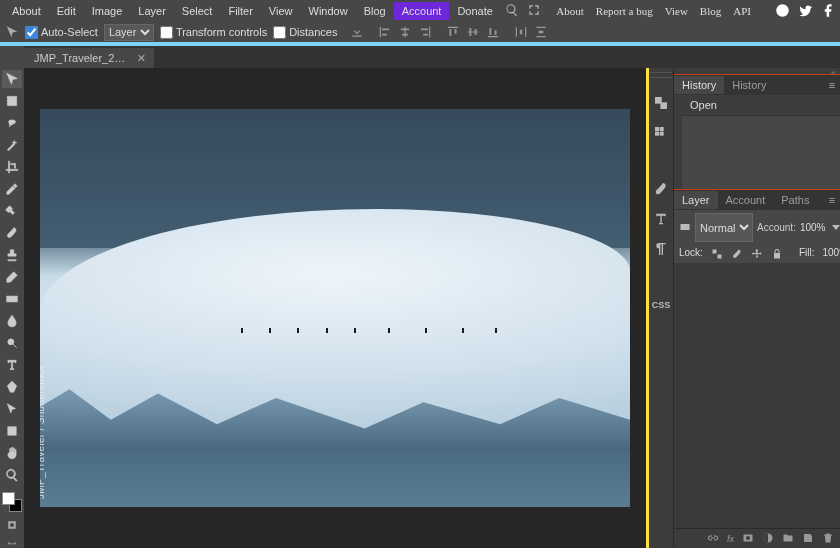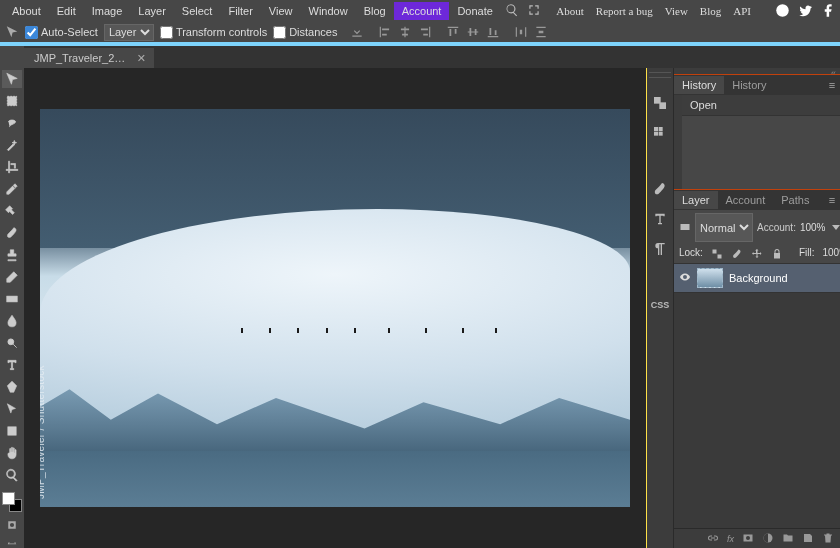--- a/index.html
+++ b/index.html
@@ -49,21 +49,21 @@
   .photo { width:590px; height:398px; background:linear-gradient(#3d5163 0%, #415a6f 30%, #c8dce8 42%, #dbe8f0 60%, #b8cfdd 80%, #5f7c8f 100%); position:relative; overflow:hidden; }
   .sky { position:absolute; top:0; left:0; right:0; height:35%; background:linear-gradient(#364a5c, #435d71); }
   .glacier { position:absolute; top:25%; left:0; right:0; bottom:20%; background:radial-gradient(ellipse 130% 90% at 50% 30%, #eef5fa 0%, #d0e0ec 50%, #a9c4d6 100%); border-radius:60% 45% 0 0 / 50% 30% 0 0; }
   .icefront { position:absolute; bottom:12%; left:0; right:0; height:22%; background:linear-gradient(#7fa3bc, #38576e); clip-path: polygon(0 40%, 5% 20%, 12% 55%, 20% 25%, 30% 60%, 40% 30%, 55% 65%, 65% 35%, 78% 60%, 88% 30%, 100% 55%, 100% 100%, 0 100%); opacity:.9;}
   .water { position:absolute; bottom:0; left:0; right:0; height:14%; background:linear-gradient(#4a6b82, #5b7d94); }
   .people { position:absolute; top:55%; left:34%; right:18%; height:3%; }
   .people i { position:absolute; width:2px; height:5px; background:#1a1a1a; }
   .wm { position:absolute; left:6px; bottom:8px; transform:rotate(-90deg); transform-origin:left bottom; color:#e6edf3; font-size:10px; letter-spacing:.3px; white-space:nowrap; opacity:.85; }
 
   
-  .midstrip { width:28px; background:#3c3c3c; display:flex; flex-direction:column; align-items:center; padding-top:18px; gap:12px; border-left:1px solid #fde047; border-right:1px solid #2a2a2a; }
+  .midstrip { width:28px; background:#3c3c3c; display:flex; flex-direction:column; align-items:center; padding-top:18px; gap:12px; border-left:3px solid #fde047; border-right:1px solid #2a2a2a; }
   .midstrip .mico { width:18px; height:18px; display:flex; align-items:center; justify-content:center; cursor:pointer; }
   .midstrip .mico svg { width:16px; height:16px; fill:#bbb; }
   .midstrip .handle { width:22px; height:6px; background:#3c3c3c; border-top:1px solid #555; border-bottom:1px solid #555; margin:-14px 0 4px 0; }
 
   
   .rightcol { width:166px; background:#3c3c3c; display:flex; flex-direction:column; }
   .panel { border-top:1px solid #c2410c; }
   .panel .tabs { display:flex; align-items:center; height:20px; background:#343434; }
   .panel .tabs .t { padding:3px 8px; color:#9d9d9d; cursor:pointer; }
   .panel .tabs .t.active { background:#474747; color:#ddd; }
@@ -437,27 +437,20 @@
           <span class="li">
               <svg viewBox="0 0 24 24">
                 <path d="M7 10V7a5 5 0 0110 0v3h1v11H6V10zm2 0h6V7a3 3 0 00-6 0z"></path>
               </svg>
             </span>
           <span style="flex:1"></span>
           <span>Fill:</span>
           <span class="val">100%</span>
           <span class="tri"></span>
         </div>
-        <div class="layer-row">
-          <span class="eye"><svg viewBox="0 0 24 24">
-                <path d="M12 5c5 0 9 4 10 7-1 3-5 7-10 7S3 15 2 12c1-3 5-7 10-7zm0 3a4 4 0 100 8 4 4 0 000-8z"></path>
-              </svg></span>
-          <div class="thumb"></div>
-          <span class="lname">Background</span>
-        </div>
         <div class="layers-fill"></div>
         <div class="layers-footer">
           <span><svg viewBox="0 0 24 24">
                 <path d="M10 7H7a5 5 0 000 10h3v-2H7a3 3 0 010-6h3zm4 0h3a5 5 0 010 10h-3v-2h3a3 3 0 000-6h-3zM8 11h8v2H8z"></path>
               </svg></span>
           <span style="font-size:9px; font-style:italic; color:#999;">fx</span>
           <span><svg viewBox="0 0 24 24">
                 <rect x="3" y="5" width="18" height="14"></rect>
                 <circle cx="12" cy="12" r="4" fill="#3c3c3c"></circle>
               </svg></span>

